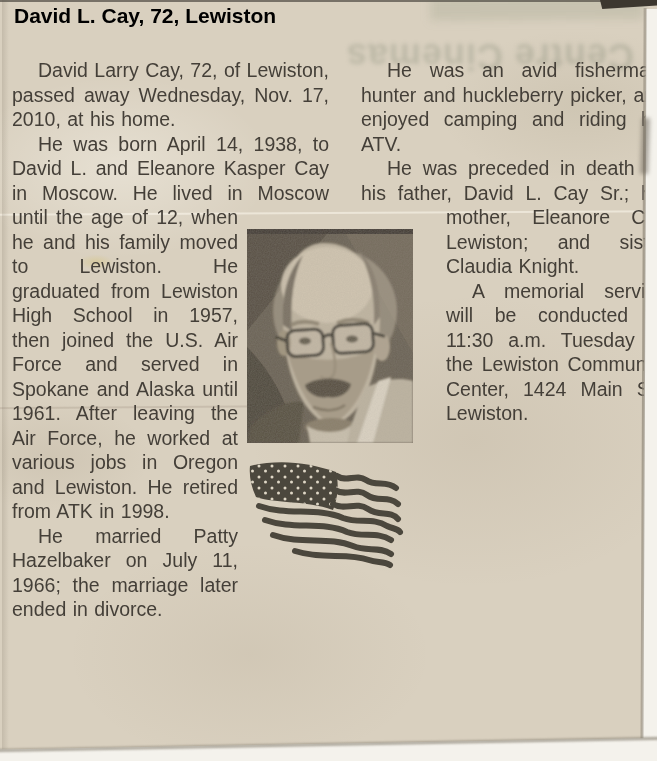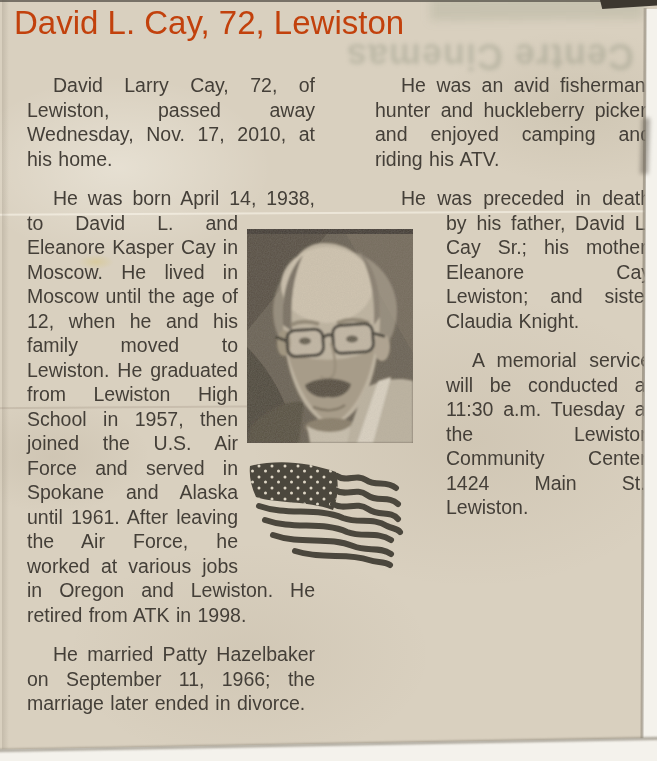--- a/index.html
+++ b/index.html
@@ -48,31 +48,31 @@
     transform:rotate(180deg);
     font-weight:bold;font-size:36px;line-height:56px;letter-spacing:1px;
     color:rgba(125,134,112,.30);filter:blur(2px);text-align:center;
     white-space:nowrap;
   }
   .ghost-blur-bar{position:absolute;left:430px;top:-4px;width:214px;height:24px;
     background:rgba(128,138,114,.20);filter:blur(5px);transform:rotate(-.5deg);}
   
   .headline{
     position:absolute;left:14px;top:4px;width:620px;
-    font-size:33px;font-weight:400;letter-spacing:0;
-    color:#c2410c;white-space:nowrap;
+    font-size:21px;font-weight:700;letter-spacing:0;
+    color:#000000;white-space:nowrap;
   }
   
   .col{
     position:absolute;top:58px;
     font-size:19.5px;line-height:24.5px;color:#443f38;
     text-align:justify;word-spacing:1px;
     hyphens:auto;-webkit-hyphens:auto;
   }
-  .col p{margin:15px;text-indent:26px;}
+  .col p{margin:0;text-indent:26px;}
   .col-left{left:12px;width:318px;}
   .col-right{left:360px;width:306px;}
   .sp{background:transparent;}
   .col-left .sp1{float:right;width:1px;height:165px;}
   .col-left .sp2{float:right;clear:right;width:92px;height:352px;}
   .col-right .sp1{float:left;width:1px;height:165px;}
   .col-right .sp2{float:left;clear:left;width:86px;height:340px;}
   
   .photo{position:absolute;left:247px;top:229px;width:166px;height:214px;}
   .flag{position:absolute;left:243px;top:452px;width:162px;height:118px;}
@@ -90,21 +90,21 @@
   <div class="ghost-blur-bar"></div>
   <div class="ghost">Centre Cinemas</div>
 
   <div class="headline">David L. Cay, 72, Lewiston</div>
 
   <div class="col col-left">
     <div class="sp sp1"></div>
     <div class="sp sp2"></div>
     <p>David Larry Cay, 72, of Lewiston, passed away Wednesday, Nov. 17, 2010, at his home.</p>
     <p>He was born April 14, 1938, to David L. and Eleanore Kasper Cay in Moscow. He lived in Moscow until the age of 12, when he and his family moved to Lewiston. He graduated from Lewiston High School in 1957, then joined the U.S. Air Force and served in Spokane and Alaska until 1961. After leaving the Air Force, he worked at various jobs in Oregon and Lewiston. He retired from ATK in 1998.</p>
-    <p>He married Patty Hazelbaker on September 11, 1966; the marriage later ended in divorce.</p>
+    <p>He married Patty Hazelbaker on July 11, 1966; the marriage later ended in divorce.</p>
   </div>
 
   <div class="col col-right">
     <div class="sp sp1"></div>
     <div class="sp sp2"></div>
     <p>He was an avid fisherman, hunter and huckleberry picker, and enjoyed camping and riding his ATV.</p>
     <p>He was preceded in death by his father, David L. Cay Sr.; his mother, Eleanore Cay Lewiston; and sister Claudia Knight.</p>
     <p>A memorial service will be conducted at 11:30 a.m. Tuesday at the Lewiston Community Center, 1424 Main St., Lewiston.</p>
   </div>
 

